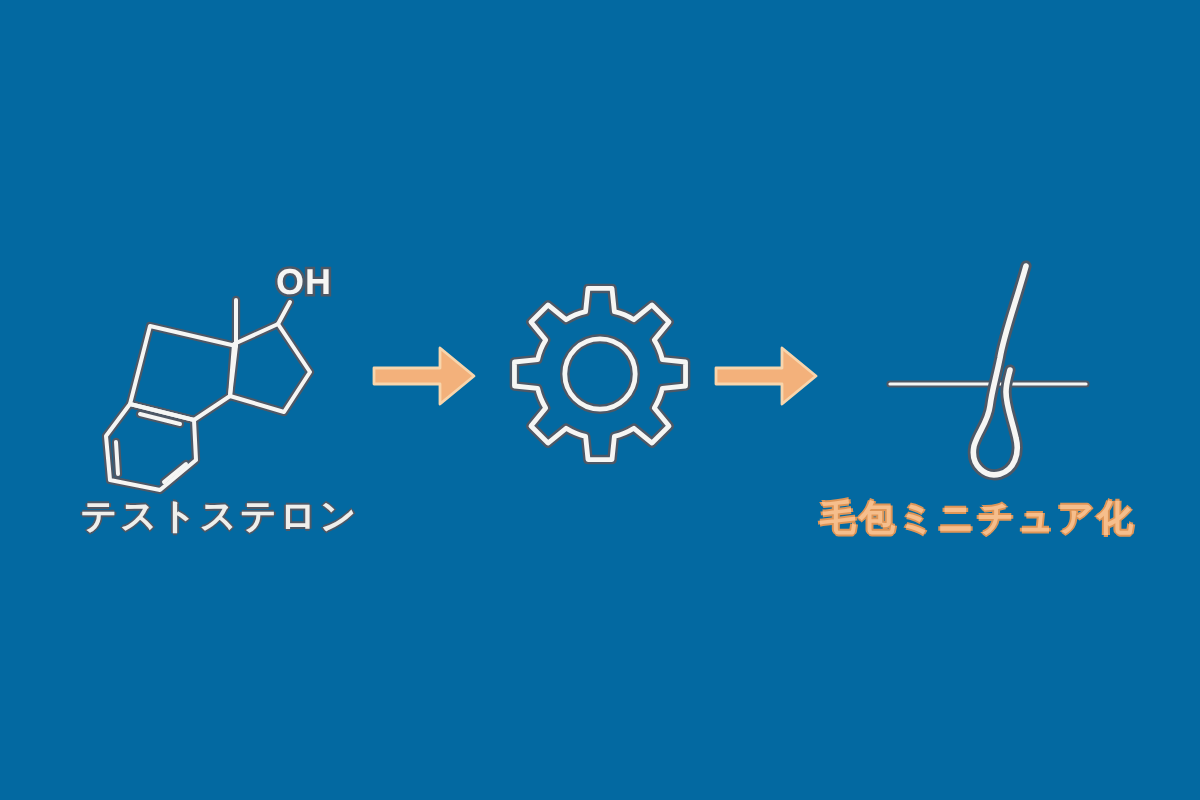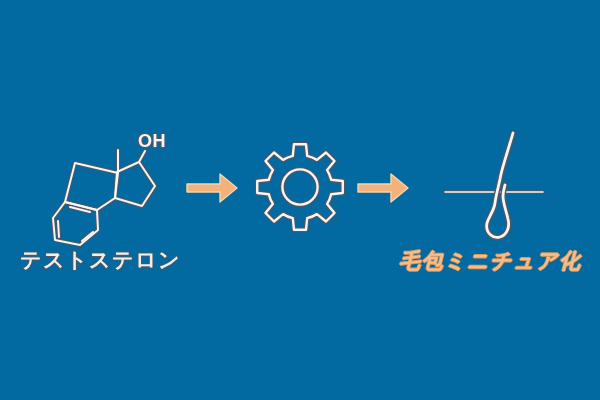--- a/index.html
+++ b/index.html
@@ -23,22 +23,22 @@
   .skin-line.lt{stroke-width:1.6;}
   .oh-text{
     font:bold 18px "Liberation Sans","DejaVu Sans",sans-serif;
     fill:#F6F6F4;stroke:#4E5866;stroke-width:2.6;
     paint-order:stroke;letter-spacing:0.5px;
   }
   .arrow-shape{
     fill:#F3B17B;stroke:#F8D5AC;stroke-width:1.4;stroke-linejoin:round;
   }
   .lbl{
-    position:absolute;width:180px;text-align:left;
-    font-weight:bold;font-size:21px;letter-spacing:1.5px;
+    position:absolute;width:180px;text-align:center;
+    font-weight:bold;font-size:18px;letter-spacing:1.5px;
     color:#EFEFEC;
     text-shadow:-1px 0 #4E5866,1px 0 #4E5866,0 -1px #4E5866,0 1px #4E5866;
     white-space:nowrap;
   }
   .lbl.orange{
     color:#F6BE8C;
     text-shadow:-1px 0 #DE9557,1px 0 #DE9557,0 -1px #DE9557,0 1px #DE9557;
   }
 </style>
 </head>
@@ -92,15 +92,15 @@
   </svg>
 
   <svg class="icon" style="left:440px;top:123px;" width="120" height="122" viewBox="0 0 120 122">
     <line class="skin-line dk" x1="5" y1="69" x2="103" y2="69"></line>
     <line class="skin-line lt" x1="5" y1="69" x2="103" y2="69"></line>
     <path class="hair-strand dk" d="M73,10 C68,28 62,44 60,56 C58,66 56,72 55,80 C54,88 49,93 47,100 C45,110 53,116 60,114 C67,112 70,104 68,96 C66,87 63,80 63,73 C63,69 64,66 65,62"></path>
     <path class="hair-strand lt" d="M73,10 C68,28 62,44 60,56 C58,66 56,72 55,80 C54,88 49,93 47,100 C45,110 53,116 60,114 C67,112 70,104 68,96 C66,87 63,80 63,73 C63,69 64,66 65,62"></path>
   </svg>
 
   <div class="lbl" style="left:20px;top:246px;">テストステロン</div>
-  <div class="lbl orange" style="left:399px;top:247px;font-style:italic;">毛包ミニチュア化</div>
+  <div class="lbl orange" style="left:399px;top:247px;">毛包ミニチュア化</div>
 
 </div>
 
 </body></html>

